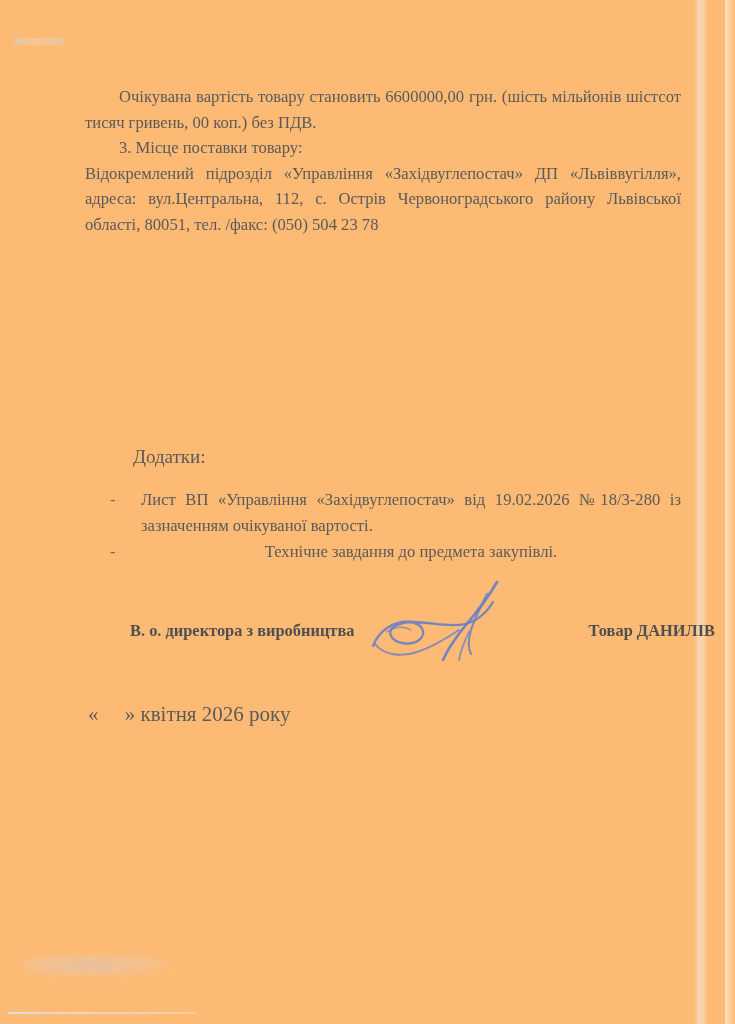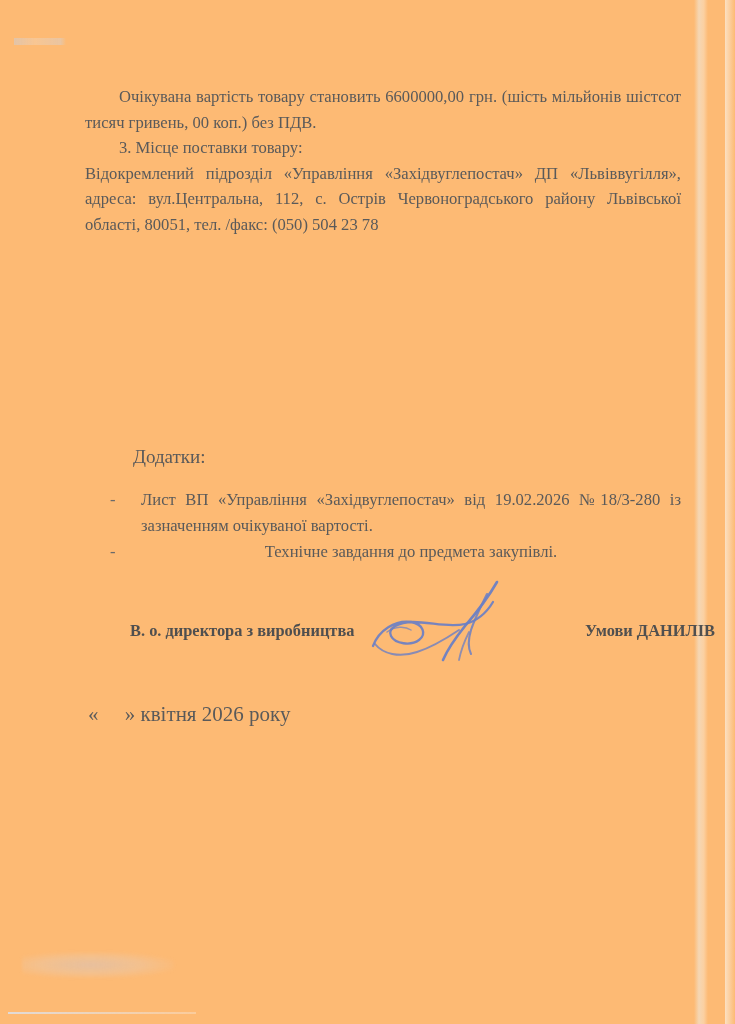--- a/index.html
+++ b/index.html
@@ -208,21 +208,21 @@
       <span class="attach-text">Лист ВП «Управління «Західвуглепостач» від 19.02.2026 №18/3-280 із зазначенням очікуваної вартості.</span>
     </div>
     <div class="attach-item">
       <span class="attach-bullet">-</span>
       <span class="attach-text nojust">Технічне завдання до предмета закупівлі.</span>
     </div>
   </div>
 
   <div class="sign-row">
     <span class="sign-title">В. о. директора з виробництва</span>
-    <span class="sign-name">Умови ДАНИЛІВ</span>
+    <span class="sign-name">Товар ДАНИЛІВ</span>
   </div>
 
   <div class="signature-ink">
     <svg width="160" height="90" viewBox="0 0 160 90" xmlns="http://www.w3.org/2000/svg">
       <g fill="none" stroke="#6b7fc4" stroke-linecap="round" stroke-linejoin="round">
 
         <path d="M132 2 C124 16, 112 32, 100 46 C92 56, 84 66, 78 80" stroke-width="2.6" opacity="0.95"></path>
 
         <path d="M122 14 C116 26, 110 38, 106 50 C103 60, 103 68, 106 74" stroke-width="2.1" opacity="0.85"></path>
 

